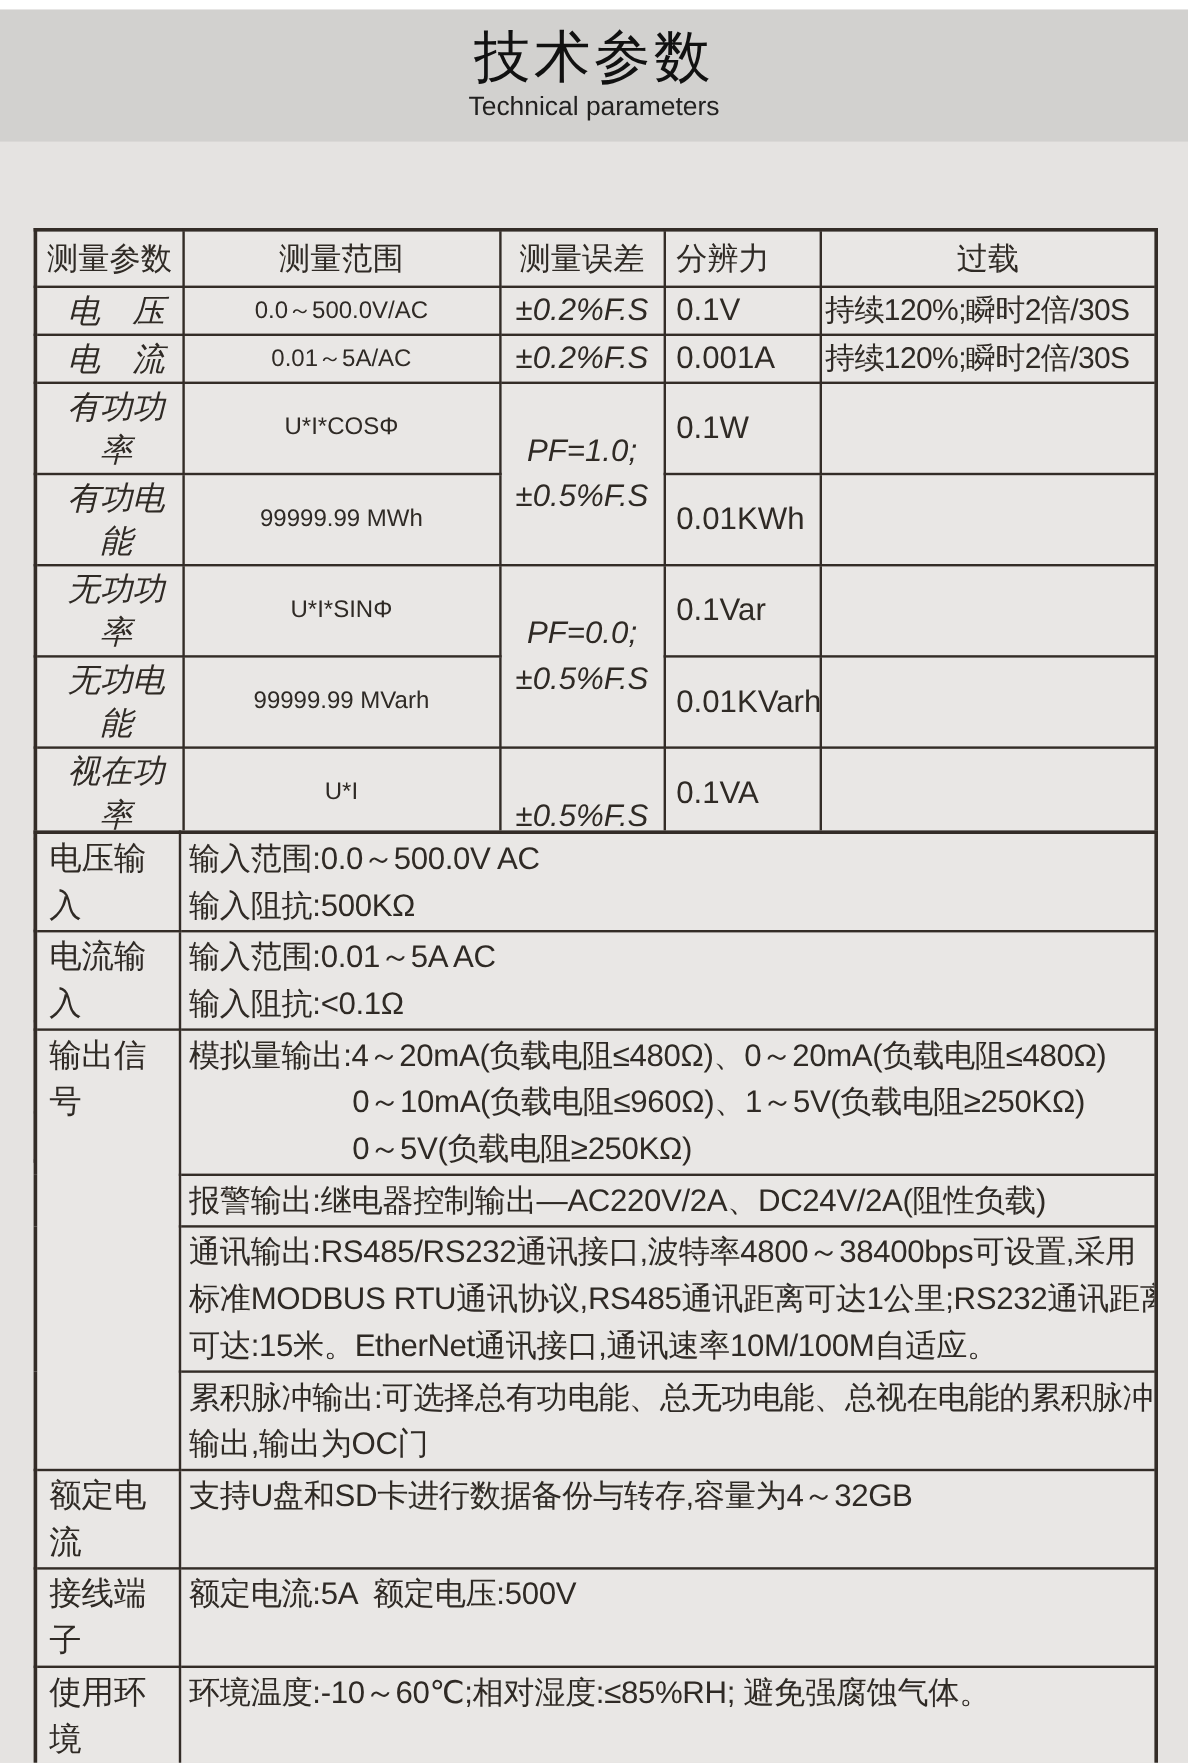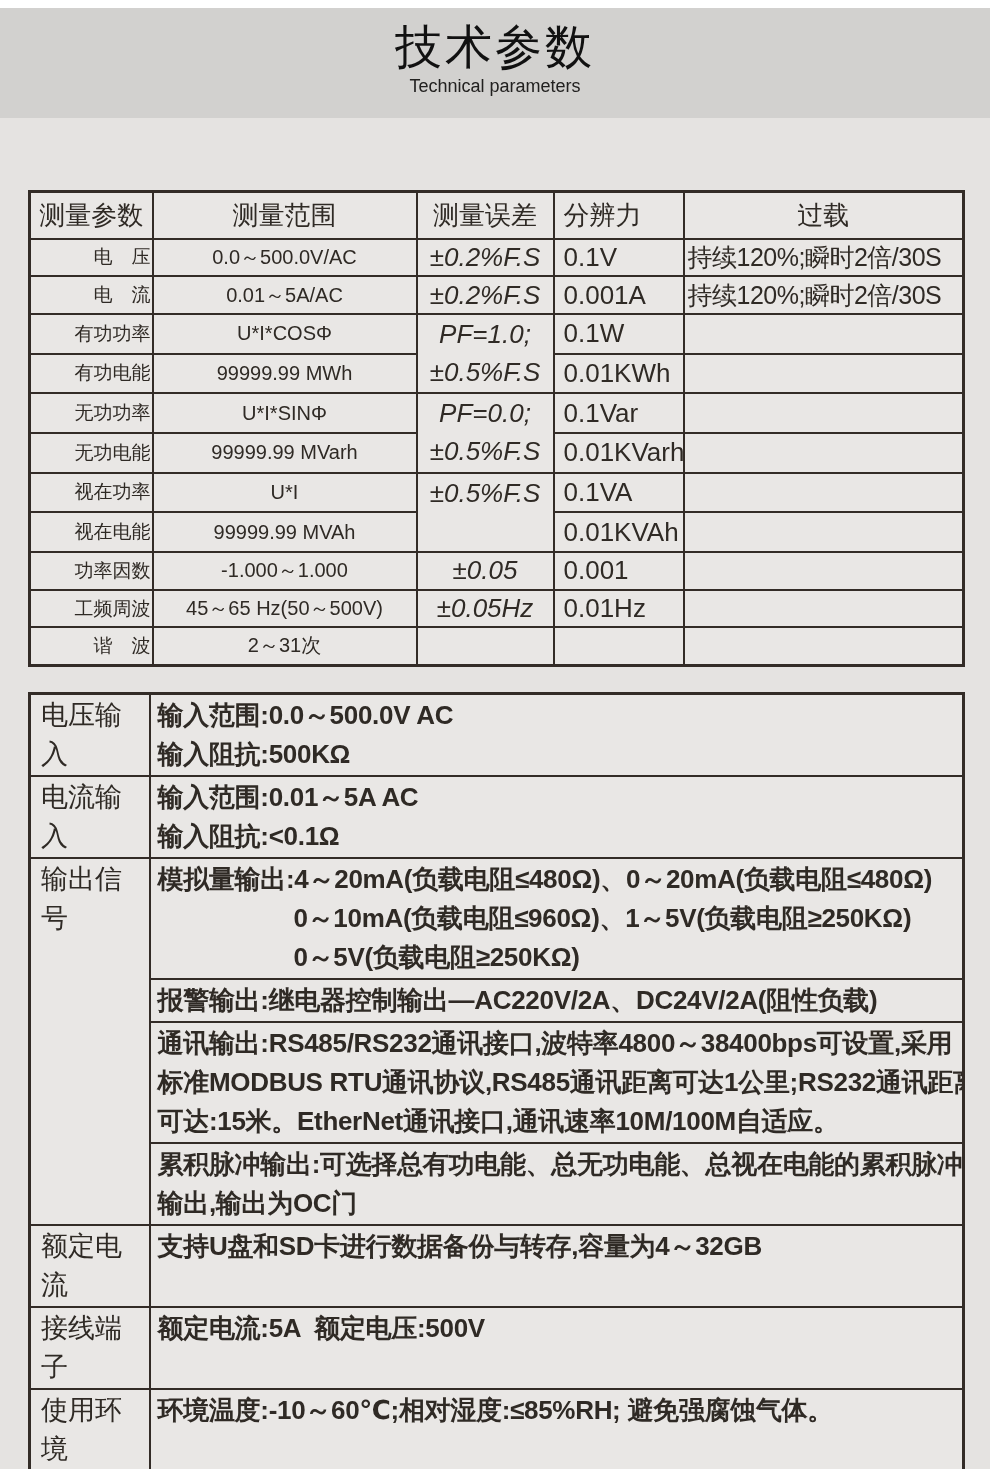--- a/index.html
+++ b/index.html
@@ -34,21 +34,21 @@
   .page-title {
     position: absolute; top: 16px; left: 0; width: 990px;
     text-align: center;
     font-size: 47px; font-weight: normal;
     color: var(--title);
     letter-spacing: 3px;
   }
   .page-subtitle {
     position: absolute; top: 76px; left: 0; width: 990px;
     text-align: center;
-    font-size: 18px;
+    font-size: 22px;
     color: #222120;
   }
   table {
     position: absolute;
     border-collapse: collapse;
     table-layout: fixed;
     background: var(--bg-cell);
   }
   td, th {
     border: 2px solid var(--border);
@@ -56,42 +56,42 @@
     color: var(--text);
     overflow: hidden;
   }
   #table1 { left: 28px; top: 190px; width: 934px; border: 3px solid var(--border); }
   #table2 { left: 28px; top: 692px; width: 934px; border: 3px solid var(--border); }
 
   #table1 thead tr { height: 47px; }
   #table1 tbody tr { height: 37.7px; }
   #table1 th { font-size: 26px; text-align: center; }
   #table1 th.c4 { text-align: left; padding-left: 9px; }
-  .c1 { text-align: right; padding-left: 12px; font-size: 19px; }
+  .c1 { text-align: center; padding-left: 12px; font-size: 27px; font-style: italic; }
   .c2 { text-align: center; font-size: 20px; }
   .c3 { text-align: center; font-size: 26px; font-style: italic; }
   .c4 { text-align: left; padding-left: 9px; font-size: 26px; }
   .c5 { text-align: left; padding-left: 3px; font-size: 25px; letter-spacing: -0.5px; }
   .half { height: 37.7px; line-height: 37.7px; }
 
   .t2-label {
     vertical-align: top;
     text-align: left;
     padding-left: 10px;
     font-size: 27px;
     line-height: 39px;
   }
   .t2-content {
     vertical-align: top;
     text-align: left;
     padding-left: 7px;
     font-size: 26px;
     line-height: 39px;
   }
-  .t2-line { white-space: pre; height: 39px; letter-spacing: -0.3px; font-weight: bold; }
+  .t2-line { white-space: pre; height: 39px; letter-spacing: -0.3px; }
   .t2-line.indent { padding-left: 136px; }
 </style>
 </head>
 <body>
 
 <div class="top-strip"></div>
 <div class="title-banner"></div>
 <div class="page-title">技术参数</div>
 <div class="page-subtitle">Technical parameters</div>
 

